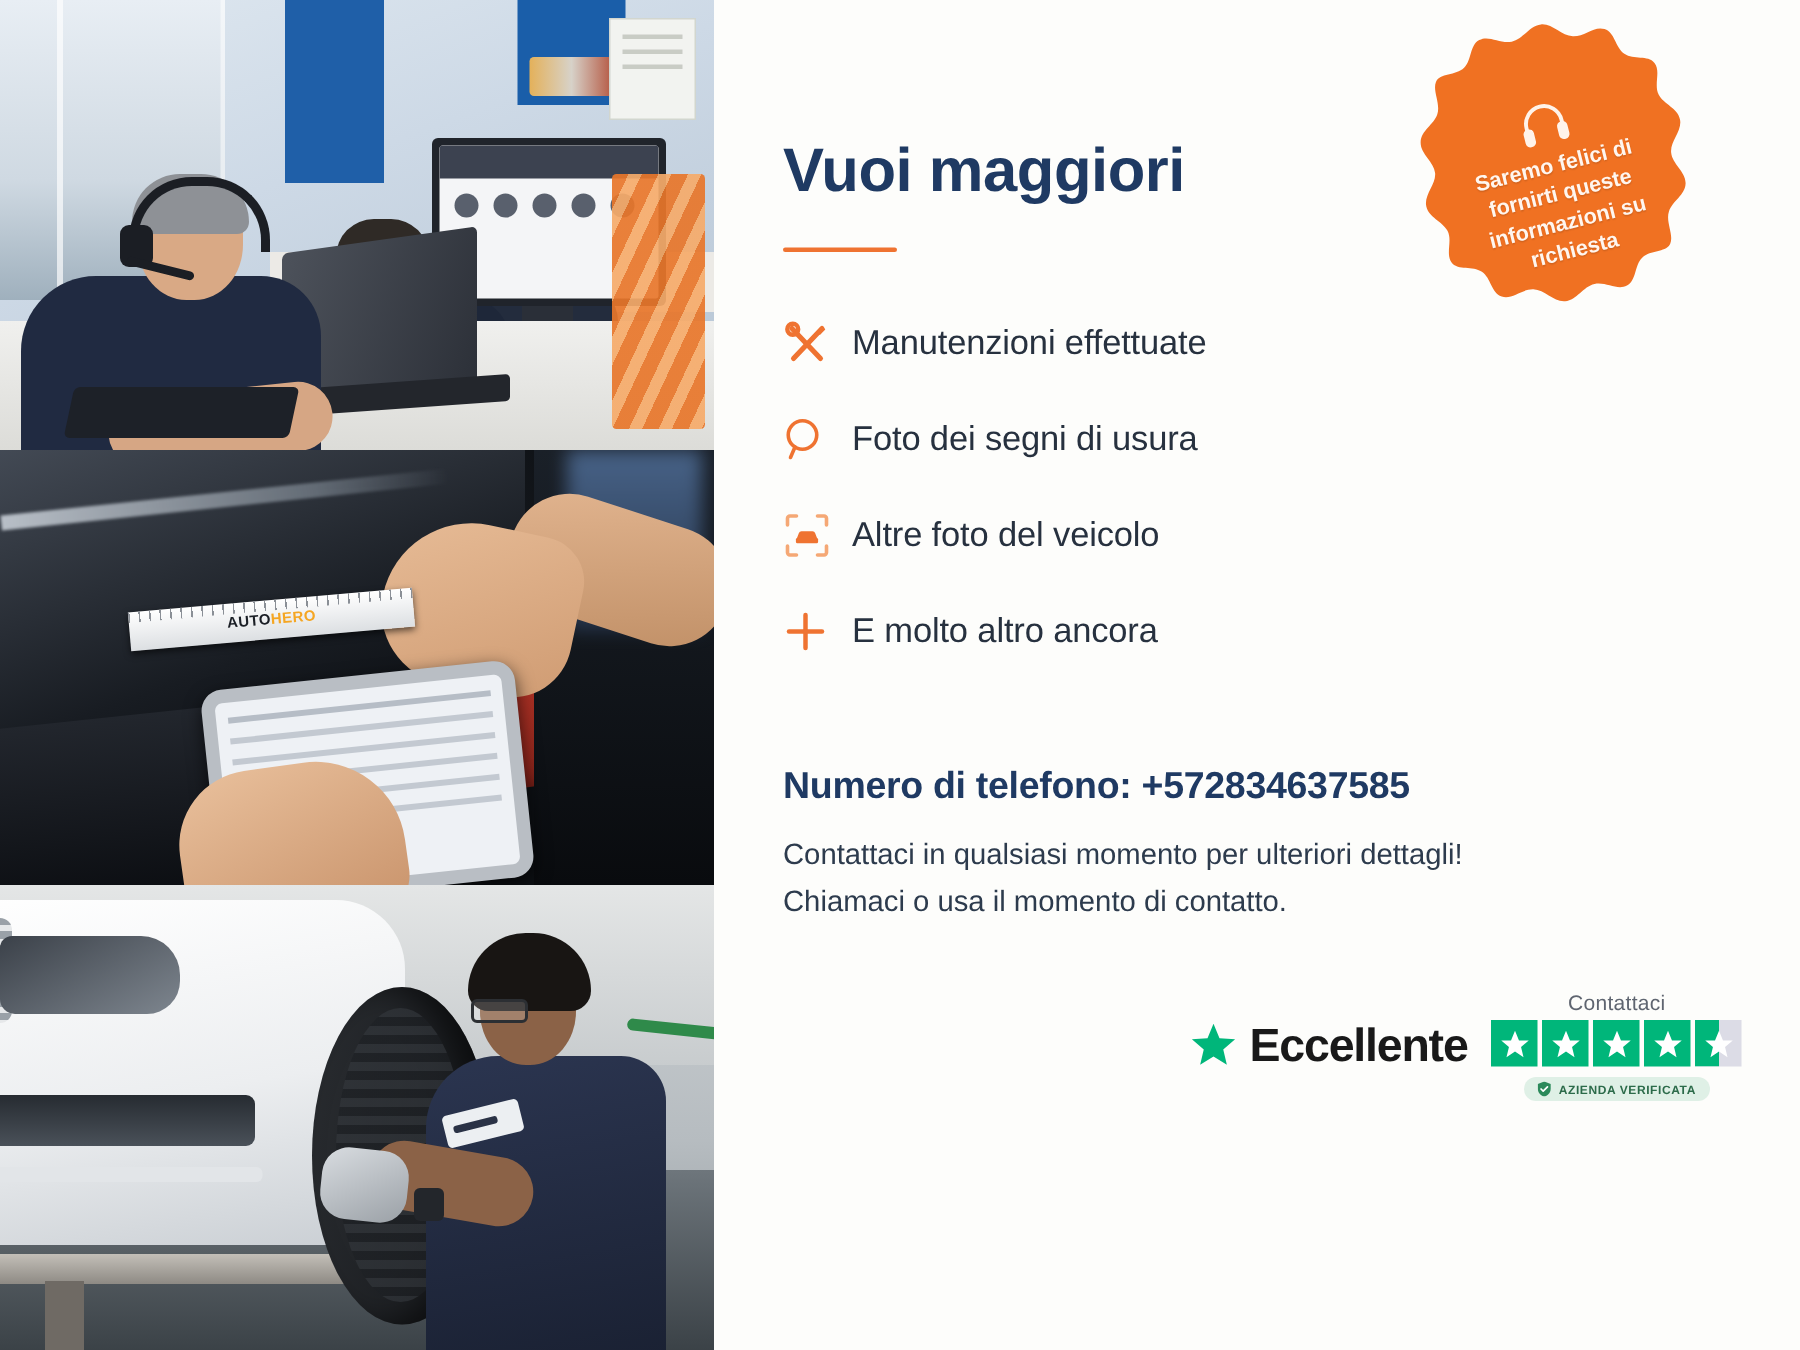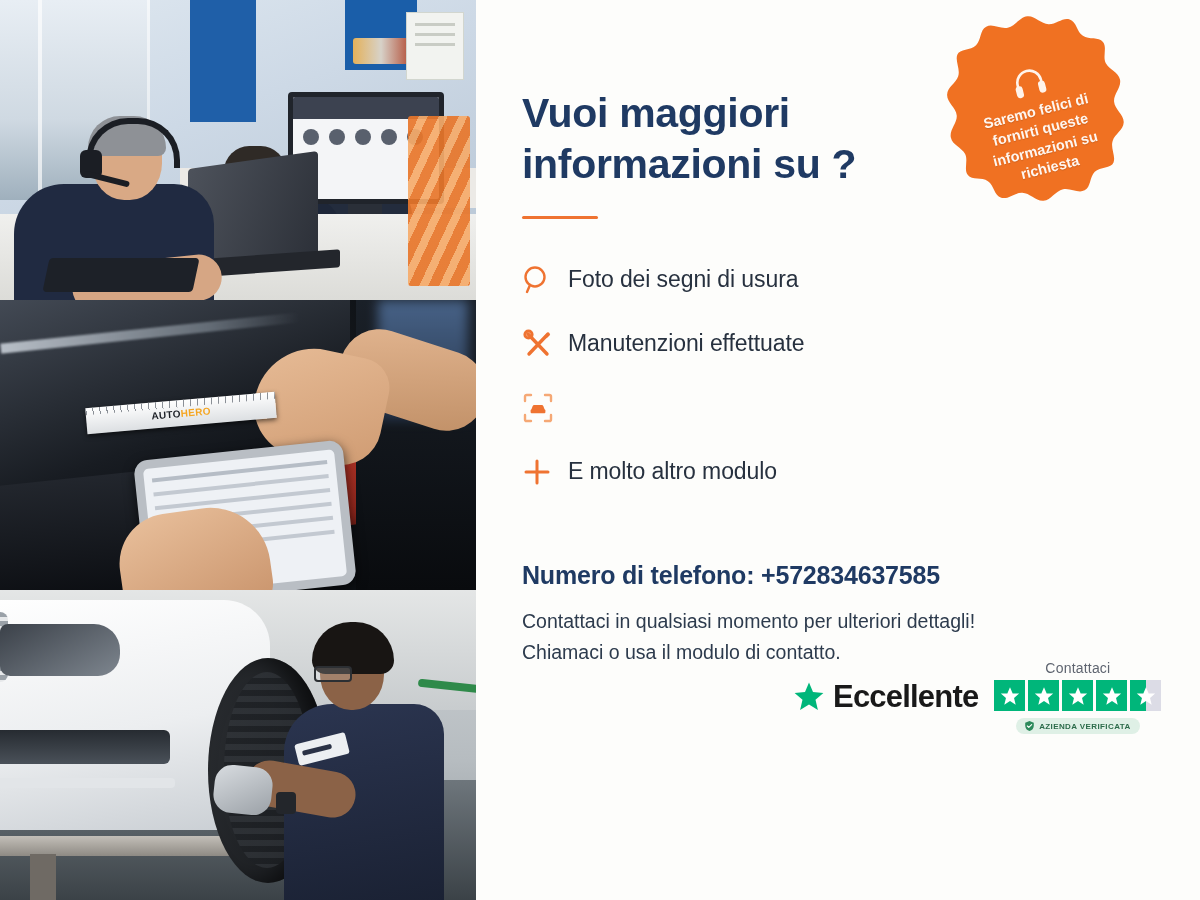--- a/index.html
+++ b/index.html
@@ -604,100 +604,100 @@
         <div class="ws-w-glove"></div>
       </div>
     </div>
 
   </div>
 
   <div class="content">
 
     <h1 class="headline">
       <span>Vuoi maggiori</span><br>
-      <span>informazioni su ?</span>
     </h1>
 
     <div class="rule"></div>
 
     <div class="badge">
       <svg class="badge-burst" viewBox="0 0 200 200">
         <path fill="#f07122" d="M100 4c8 0 13 9 21 10s15-6 22-3 6 13 12 18 16 2 20 8-2 15 1 22 12 10 13 18-8 14-8 22 9 14 8 22-10 11-13 18 2 16-1 22-14 3-20 8-5 15-12 18-14-4-22-3-13 10-21 10-13-9-21-10-15 6-22 3-6-13-12-18-16-2-20-8 2-15-1-22-12-10-13-18 8-14 8-22-9-14-8-22 10-11 13-18-2-16 1-22 14-3 20-8 5-15 12-18 14 4 22 3 13-10 21-10z"></path>
       </svg>
       <div class="badge-inner">
         <svg class="badge-icon" width="34" height="32" viewBox="0 0 34 32">
           <path d="M5 19v-3a12 12 0 0 1 24 0v3" fill="none" stroke="#fff3ea" stroke-width="2.6" stroke-linecap="round"></path>
           <rect x="2" y="17" width="7" height="12" rx="3.2" fill="#fff3ea"></rect>
           <rect x="25" y="17" width="7" height="12" rx="3.2" fill="#fff3ea"></rect>
         </svg>
         <div class="badge-text">Saremo felici di fornirti queste informazioni su richiesta</div>
       </div>
     </div>
 
     <ul class="features">
 
-
-      <li class="feature">
-        <span class="feature-icon">
-          <svg width="28" height="30" viewBox="0 0 28 30">
-            <circle cx="13" cy="12" r="9.5" fill="none" stroke="#ef7331" stroke-width="2.4"></circle>
-            <line x1="8" y1="20" x2="5" y2="27" stroke="#ef7331" stroke-width="2.4" stroke-linecap="round"></line>
-          </svg>
-        </span>
-        <span class="feature-label">Foto dei segni di usura</span>
-      </li>
 
       <li class="feature">
         <span class="feature-icon">
           <svg width="32" height="32" viewBox="0 0 32 32">
             <g stroke="#ef7331" stroke-width="3.4" stroke-linecap="round">
               <line x1="6" y1="6" x2="25" y2="26"></line>
               <line x1="26" y1="6" x2="7" y2="26"></line>
             </g>
             <circle cx="6.5" cy="6.5" r="3.6" fill="none" stroke="#ef7331" stroke-width="3"></circle>
             <path d="M26 4.5l-3.6 3.6 2.2 2.2L28.2 6.7z" fill="#ef7331"></path>
           </svg>
         </span>
         <span class="feature-label">Manutenzioni effettuate</span>
       </li>
 
       <li class="feature">
         <span class="feature-icon">
+          <svg width="28" height="30" viewBox="0 0 28 30">
+            <circle cx="13" cy="12" r="9.5" fill="none" stroke="#ef7331" stroke-width="2.4"></circle>
+            <line x1="8" y1="20" x2="5" y2="27" stroke="#ef7331" stroke-width="2.4" stroke-linecap="round"></line>
+          </svg>
+        </span>
+        <span class="feature-label">Foto dei segni di usura</span>
+      </li>
+
+      <li class="feature">
+        <span class="feature-icon">
           <svg width="32" height="32" viewBox="0 0 32 32">
             <g fill="none" stroke="#f5a875" stroke-width="2.4" stroke-linecap="round">
               <path d="M3 9V4.6A1.6 1.6 0 0 1 4.6 3H9"></path>
               <path d="M23 3h4.4A1.6 1.6 0 0 1 29 4.6V9"></path>
               <path d="M29 23v4.4a1.6 1.6 0 0 1-1.6 1.6H23"></path>
               <path d="M9 29H4.6A1.6 1.6 0 0 1 3 27.4V23"></path>
             </g>
             <path d="M9 18.5l1.6-4.2a1.8 1.8 0 0 1 1.7-1.2h7.4a1.8 1.8 0 0 1 1.7 1.2l1.6 4.2z" fill="#ef7331"></path>
             <rect x="8.6" y="17.6" width="14.8" height="3.6" rx="1" fill="#ef7331"></rect>
           </svg>
         </span>
+        <span class="feature-label">Altre foto del veicolo</span>
       </li>
 
       <li class="feature">
         <span class="feature-icon">
           <svg width="30" height="30" viewBox="0 0 30 30">
             <g stroke="#ef7331" stroke-width="3" stroke-linecap="round">
               <line x1="15" y1="4" x2="15" y2="26"></line>
               <line x1="4" y1="15" x2="26" y2="15"></line>
             </g>
           </svg>
         </span>
-        <span class="feature-label">E molto altro modulo</span>
+        <span class="feature-label">E molto altro ancora</span>
       </li>
 
     </ul>
 
     <div class="phone-block">
       <p class="phone-line">Numero di telefono: +572834637585</p>
       <p class="contact-text">
         <span>Contattaci in qualsiasi momento per ulteriori dettagli!</span><br>
-        <span>Chiamaci o usa il modulo di contatto.</span>
+        <span>Chiamaci o usa il momento di contatto.</span>
       </p>
     </div>
 
     <div class="trustpilot">
       <div class="tp-logo">
         <svg width="34" height="34" viewBox="0 0 34 34">
           <path fill="#00b67a" d="M17 2.5l4 9.6 10.4.8-7.9 6.8 2.4 10.2L17 24.4 8.1 29.9l2.4-10.2-7.9-6.8 10.4-.8z"></path>
         </svg>
         <span class="tp-word">Eccellente</span>
       </div>

